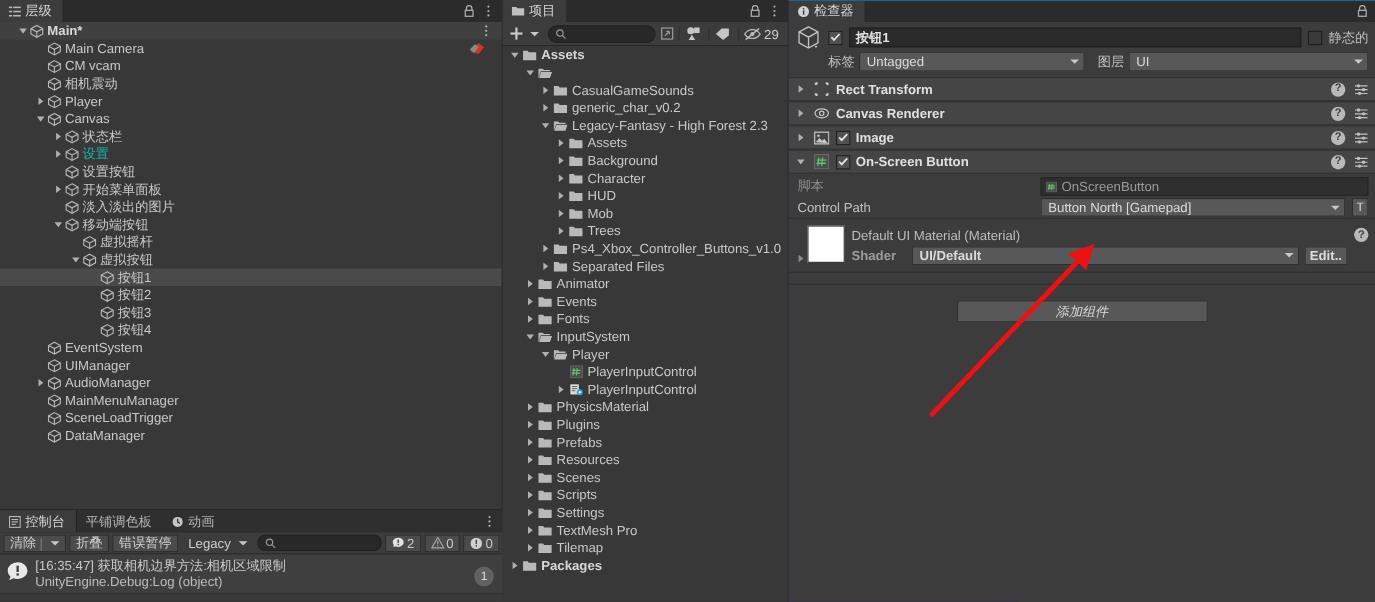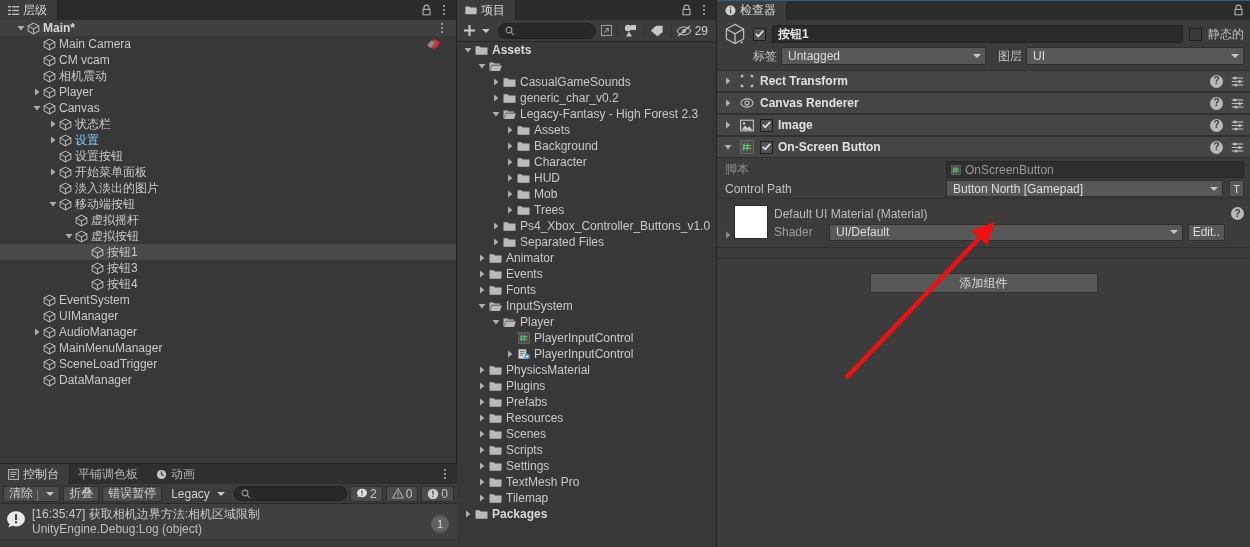--- a/index.html
+++ b/index.html
@@ -36,21 +36,21 @@
     height: 22px; background: #3c3c3c; display: flex; align-items: center;
     gap: 4px; padding: 0 4px; border-bottom: 1px solid #262626; flex: 0 0 22px;
   }
 
   .tree { flex: 1; overflow: hidden; position: relative; background: #383838; }
   .row {
     height: 16px; display: flex; align-items: center; white-space: nowrap;
     font-size: 12px; position: relative; color: #c9c9c9;
   }
   .row.selected { background: #4a4a4a; }
-  .row.dim { color: #7dd3fc; }
+  .row.dim { color: #14b8a6; }
   .row.bold { font-weight: bold; color: #d8d8d8; }
   .arrow {
     width: 13px; height: 16px; display: inline-flex; align-items: center; justify-content: center;
     flex: 0 0 13px;
   }
   .arrow svg { display:block; }
   .indent { display: inline-block; flex: 0 0 auto; }
   .rowlabel { padding-left: 3px; }
 
   
@@ -121,29 +121,29 @@
   .objfield {
     flex: 1; height: 17px; background: #2f2f2f; border: 1px solid #262626;
     display: flex; align-items: center; gap: 4px; padding: 0 4px;
     color: #9a9a9a; font-size: 12px; overflow: hidden;
   }
 
   .mat-block { display: flex; padding: 6px 6px 6px 4px; gap: 6px; align-items: flex-start; }
   .mat-swatch { width: 34px; height: 34px; background: #ffffff; border: 1px solid #2a2a2a; flex: 0 0 34px; }
   .mat-right { flex: 1; min-width: 0; }
   .mat-name { color: #bdbdbd; font-size: 12px; height: 18px; display: flex; align-items: center; }
-  .mat-shader { display: flex; align-items: center; gap: 5px; height: 18px; }
+  .mat-shader { display: flex; align-items: center; gap: 5px; height: 18px; font-weight: bold; }
 
   .btn {
     background: #585858; border: 1px solid #303030; color: #dcdcdc; font-size: 12px;
     height: 20px; display: inline-flex; align-items: center; justify-content: center;
     padding: 0 10px; font-family: inherit;
   }
   .addcomp-wrap { display: flex; justify-content: center; padding-top: 14px; }
-  .addcomp { width: 228px; }
+  .addcomp { width: 228px; font-style: italic; }
 
   .sep { height: 1px; background: #303030; }
 
   
   #console {
     position: absolute; left: 0; bottom: 0; width: 457px; height: 84px;
     background: #383838; border-top: 1px solid #232323; display: flex; flex-direction: column;
   }
   .con-toolbar {
     height: 20px; background: #3c3c3c; display: flex; align-items: center; gap: 3px;
@@ -418,20 +418,31 @@
         <div class="row selected">
           <span class="indent" style="width:78px"></span>
           <span class="arrow"></span>
           <span class="ico">
             <svg width="13" height="13" viewBox="0 0 14 14">
               <path d="M7 1.2 12.8 4.4v5.2L7 12.8 1.2 9.6V4.4z" fill="none" stroke="#b9b9b9" stroke-width="1.1"></path>
               <path d="M1.2 4.4 7 7.4 12.8 4.4M7 7.4v5.4" fill="none" stroke="#b9b9b9" stroke-width="1.1"></path>
             </svg>
           </span>
           <span class="rowlabel">按钮1</span>
+        </div>
+        <div class="row">
+          <span class="indent" style="width:78px"></span>
+          <span class="arrow"></span>
+          <span class="ico">
+            <svg width="13" height="13" viewBox="0 0 14 14">
+              <path d="M7 1.2 12.8 4.4v5.2L7 12.8 1.2 9.6V4.4z" fill="none" stroke="#b9b9b9" stroke-width="1.1"></path>
+              <path d="M1.2 4.4 7 7.4 12.8 4.4M7 7.4v5.4" fill="none" stroke="#b9b9b9" stroke-width="1.1"></path>
+            </svg>
+          </span>
+          <span class="rowlabel">按钮2</span>
         </div>
         <div class="row">
           <span class="indent" style="width:78px"></span>
           <span class="arrow"></span>
           <span class="ico">
             <svg width="13" height="13" viewBox="0 0 14 14">
               <path d="M7 1.2 12.8 4.4v5.2L7 12.8 1.2 9.6V4.4z" fill="none" stroke="#b9b9b9" stroke-width="1.1"></path>
               <path d="M1.2 4.4 7 7.4 12.8 4.4M7 7.4v5.4" fill="none" stroke="#b9b9b9" stroke-width="1.1"></path>
             </svg>
           </span>

